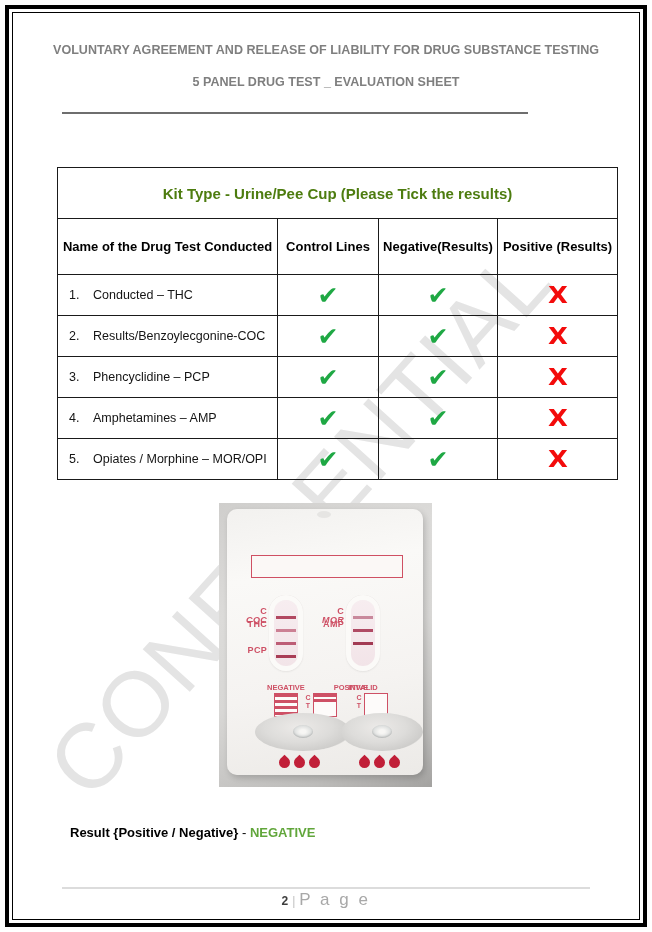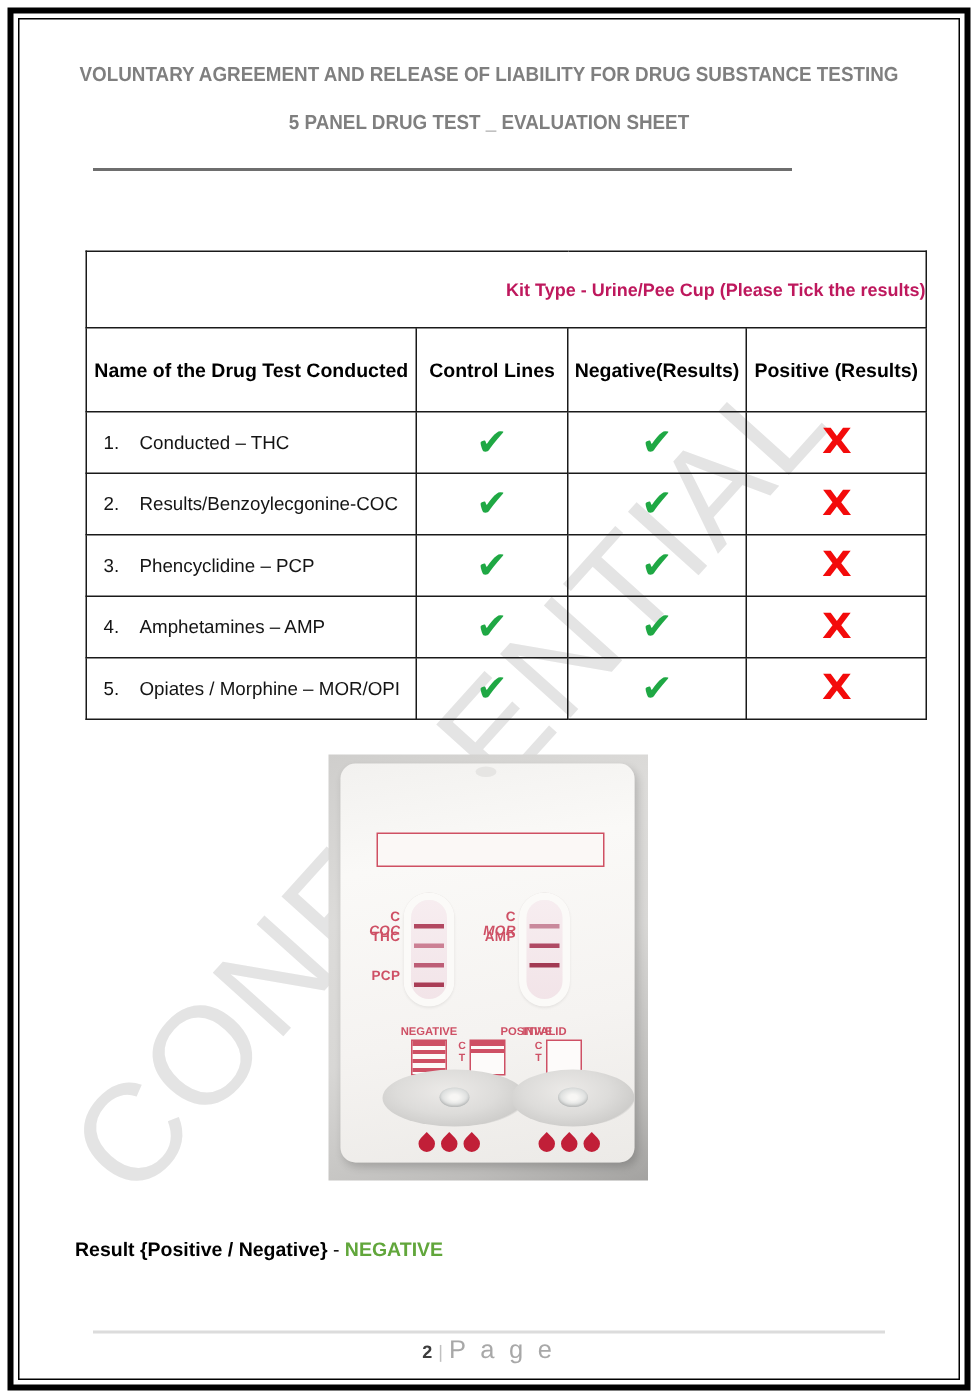--- a/index.html
+++ b/index.html
@@ -20,21 +20,21 @@
   .title{position:absolute;left:0;width:100%;text-align:center;color:#7f7f7f;
          font-weight:700;font-size:13.5px;transform:scaleX(0.93);}
   .title.l1{top:42px;}
   .title.l2{top:74px;}
   .title-rule{position:absolute;left:62px;top:112px;width:466px;height:2px;background:#6e6e6e;}
 
   
   table.results{position:absolute;left:57px;top:167px;border-collapse:collapse;table-layout:fixed;
                 background:transparent;}
   table.results td,table.results th{border:1.5px solid #1a1a1a;padding:0;background:transparent;}
-  .kit-header{height:50px;text-align:right;font-weight:700;font-size:12px;color:#be185d;}
+  .kit-header{height:50px;text-align:center;font-weight:700;font-size:15px;color:#4d7c0f;}
   .col-header{height:55px;text-align:center;font-weight:700;font-size:13px;color:#000;}
   .data-row td{height:40px;}
   .c-name{font-size:12.5px;color:#141414;vertical-align:middle;}
   .c-name .inner{display:flex;align-items:center;}
   .c-name .num{width:24px;padding-left:11px;flex:none;}
   .c-mark{text-align:center;vertical-align:middle;}
   .check{color:#1fa844;font-size:25px;line-height:1;}
   .cross{display:inline-block;color:#f30b0b;font-weight:800;font-size:23px;line-height:1;
          transform:scaleX(1.12);font-family:"DejaVu Sans",sans-serif;}
 
@@ -79,21 +79,21 @@
   .well.lw{left:28px;width:96px;} .well.rw{left:114px;width:82px;}
   .dimple{position:absolute;top:12px;width:20px;height:13px;border-radius:50%;
      background:radial-gradient(#f7f6f4 20%,#ccd0d0 90%);box-shadow:inset 0 -1px 2px rgba(0,0,0,0.18);}
   .well.lw .dimple{left:38px;} .well.rw .dimple{left:31px;}
   .drop{position:absolute;width:11px;height:11px;background:#c11f38;
      border-radius:0 50% 50% 50%;transform:rotate(45deg);}
   .drop.d1{left:52px;top:248px;} .drop.d2{left:67px;top:248px;} .drop.d3{left:82px;top:248px;}
   .drop.d4{left:132px;top:248px;} .drop.d5{left:147px;top:248px;} .drop.d6{left:162px;top:248px;}
 
   
-  .result{position:absolute;left:50px;top:825px;font-size:13px;color:#000;}
+  .result{position:absolute;left:70px;top:825px;font-size:13px;color:#000;}
   .result .lbl{font-weight:700;}
   .result .val{font-weight:700;color:#61a63b;}
 
   
   .footer-rule{position:absolute;left:62px;top:887px;width:528px;height:1.5px;background:#dcdcdc;}
   .footer{position:absolute;left:0;top:890px;width:100%;text-align:center;font-size:12px;}
   .footer .pnum{font-weight:700;color:#3d3d3d;}
   .footer .psep{color:#c0c0c0;margin:0 4px;}
   .footer .plabel{color:#a8a8a8;letter-spacing:2.5px;font-size:17px;}
 </style>

